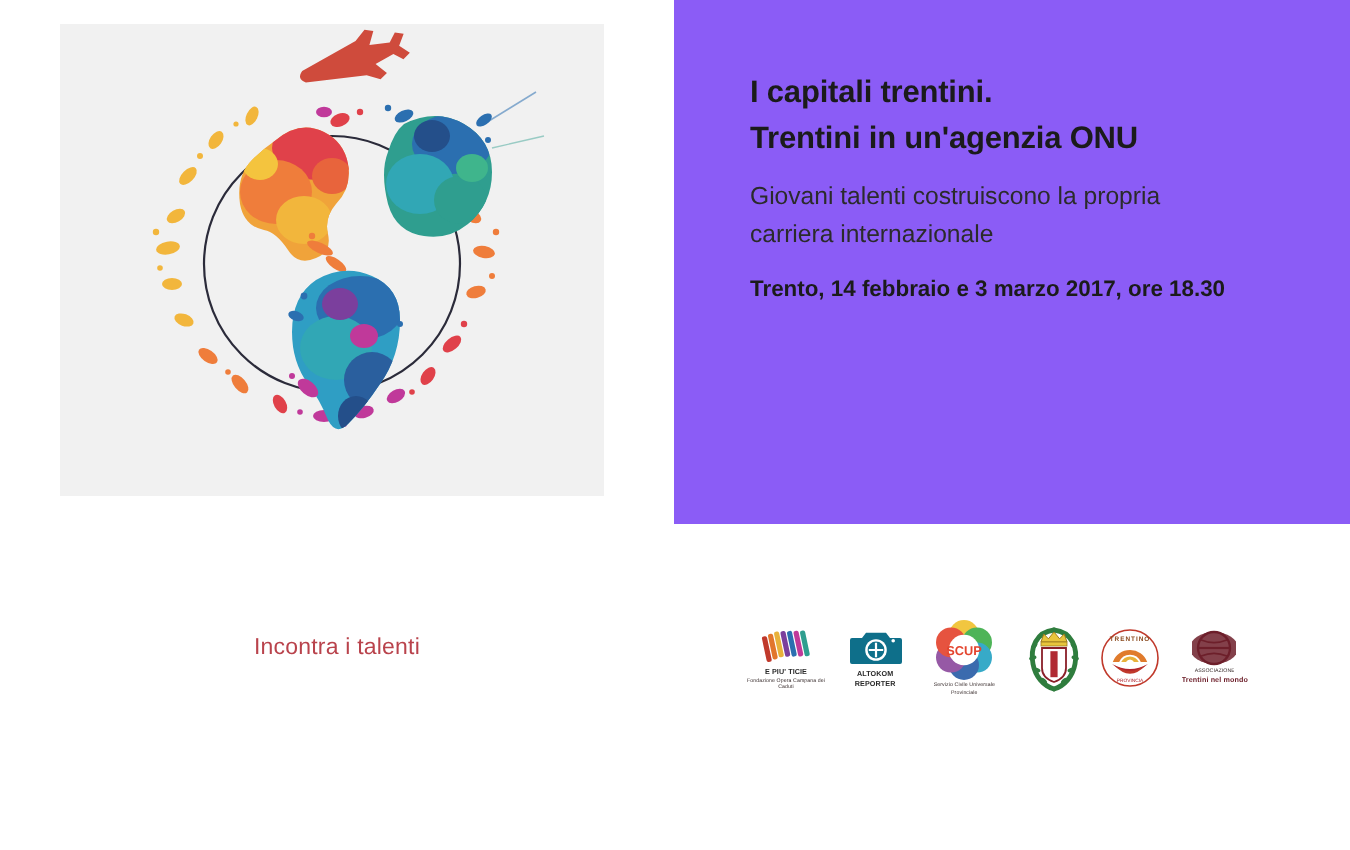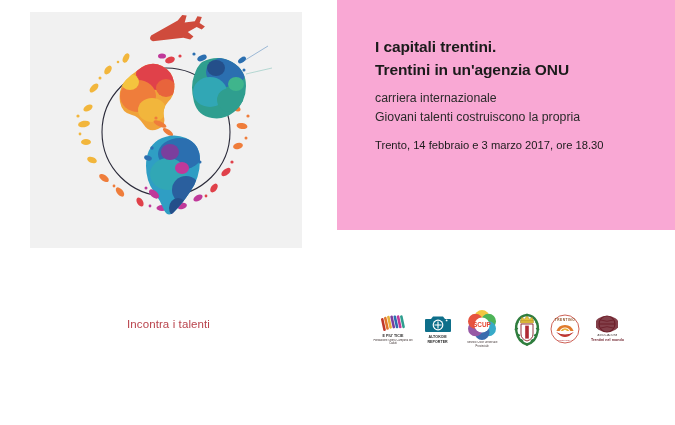--- a/index.html
+++ b/index.html
@@ -31,22 +31,22 @@
     width: 100%;
     height: 100%;
   }
 
   
   #red-panel {
     position: absolute;
     left: 337px;
     top: 0;
     width: 338px;
-    height: 230px;
-    background: #f9a8d4;
+    height: 262px;
+    background: #8b5cf6;
   }
   #headline {
     position: absolute;
     left: 38px;
     top: 36px;
     width: 290px;
     color: #1b1b1b;
     font-size: 15.5px;
     font-weight: bold;
     line-height: 1.48;
@@ -62,21 +62,21 @@
     font-weight: normal;
     line-height: 1.52;
   }
   #date-line {
     position: absolute;
     left: 38px;
     top: 138px;
     width: 290px;
     color: #1b1b1b;
     font-size: 11.2px;
-    font-weight: normal;
+    font-weight: bold;
     line-height: 1.4;
   }
 
   
   #cta-text {
     position: absolute;
     left: 127px;
     top: 318px;
     color: #b9434c;
     font-size: 11.5px;
@@ -262,22 +262,22 @@
     </g>
   </svg>
 </div>
 
 <div id="red-panel">
   <div id="headline">
     <div>I capitali trentini.</div>
     <div>Trentini in un'agenzia ONU</div>
   </div>
   <div id="subtitle">
+    <div>Giovani talenti costruiscono la propria</div>
     <div>carriera internazionale</div>
-    <div>Giovani talenti costruiscono la propria</div>
   </div>
   <div id="date-line">Trento, 14 febbraio e 3 marzo 2017, ore 18.30</div>
 </div>
 
 <div id="cta-text">Incontra i talenti</div>
 
 <div id="logo-strip">
 
   <div class="logo">
     <svg width="30" height="20" viewBox="0 0 30 20">

